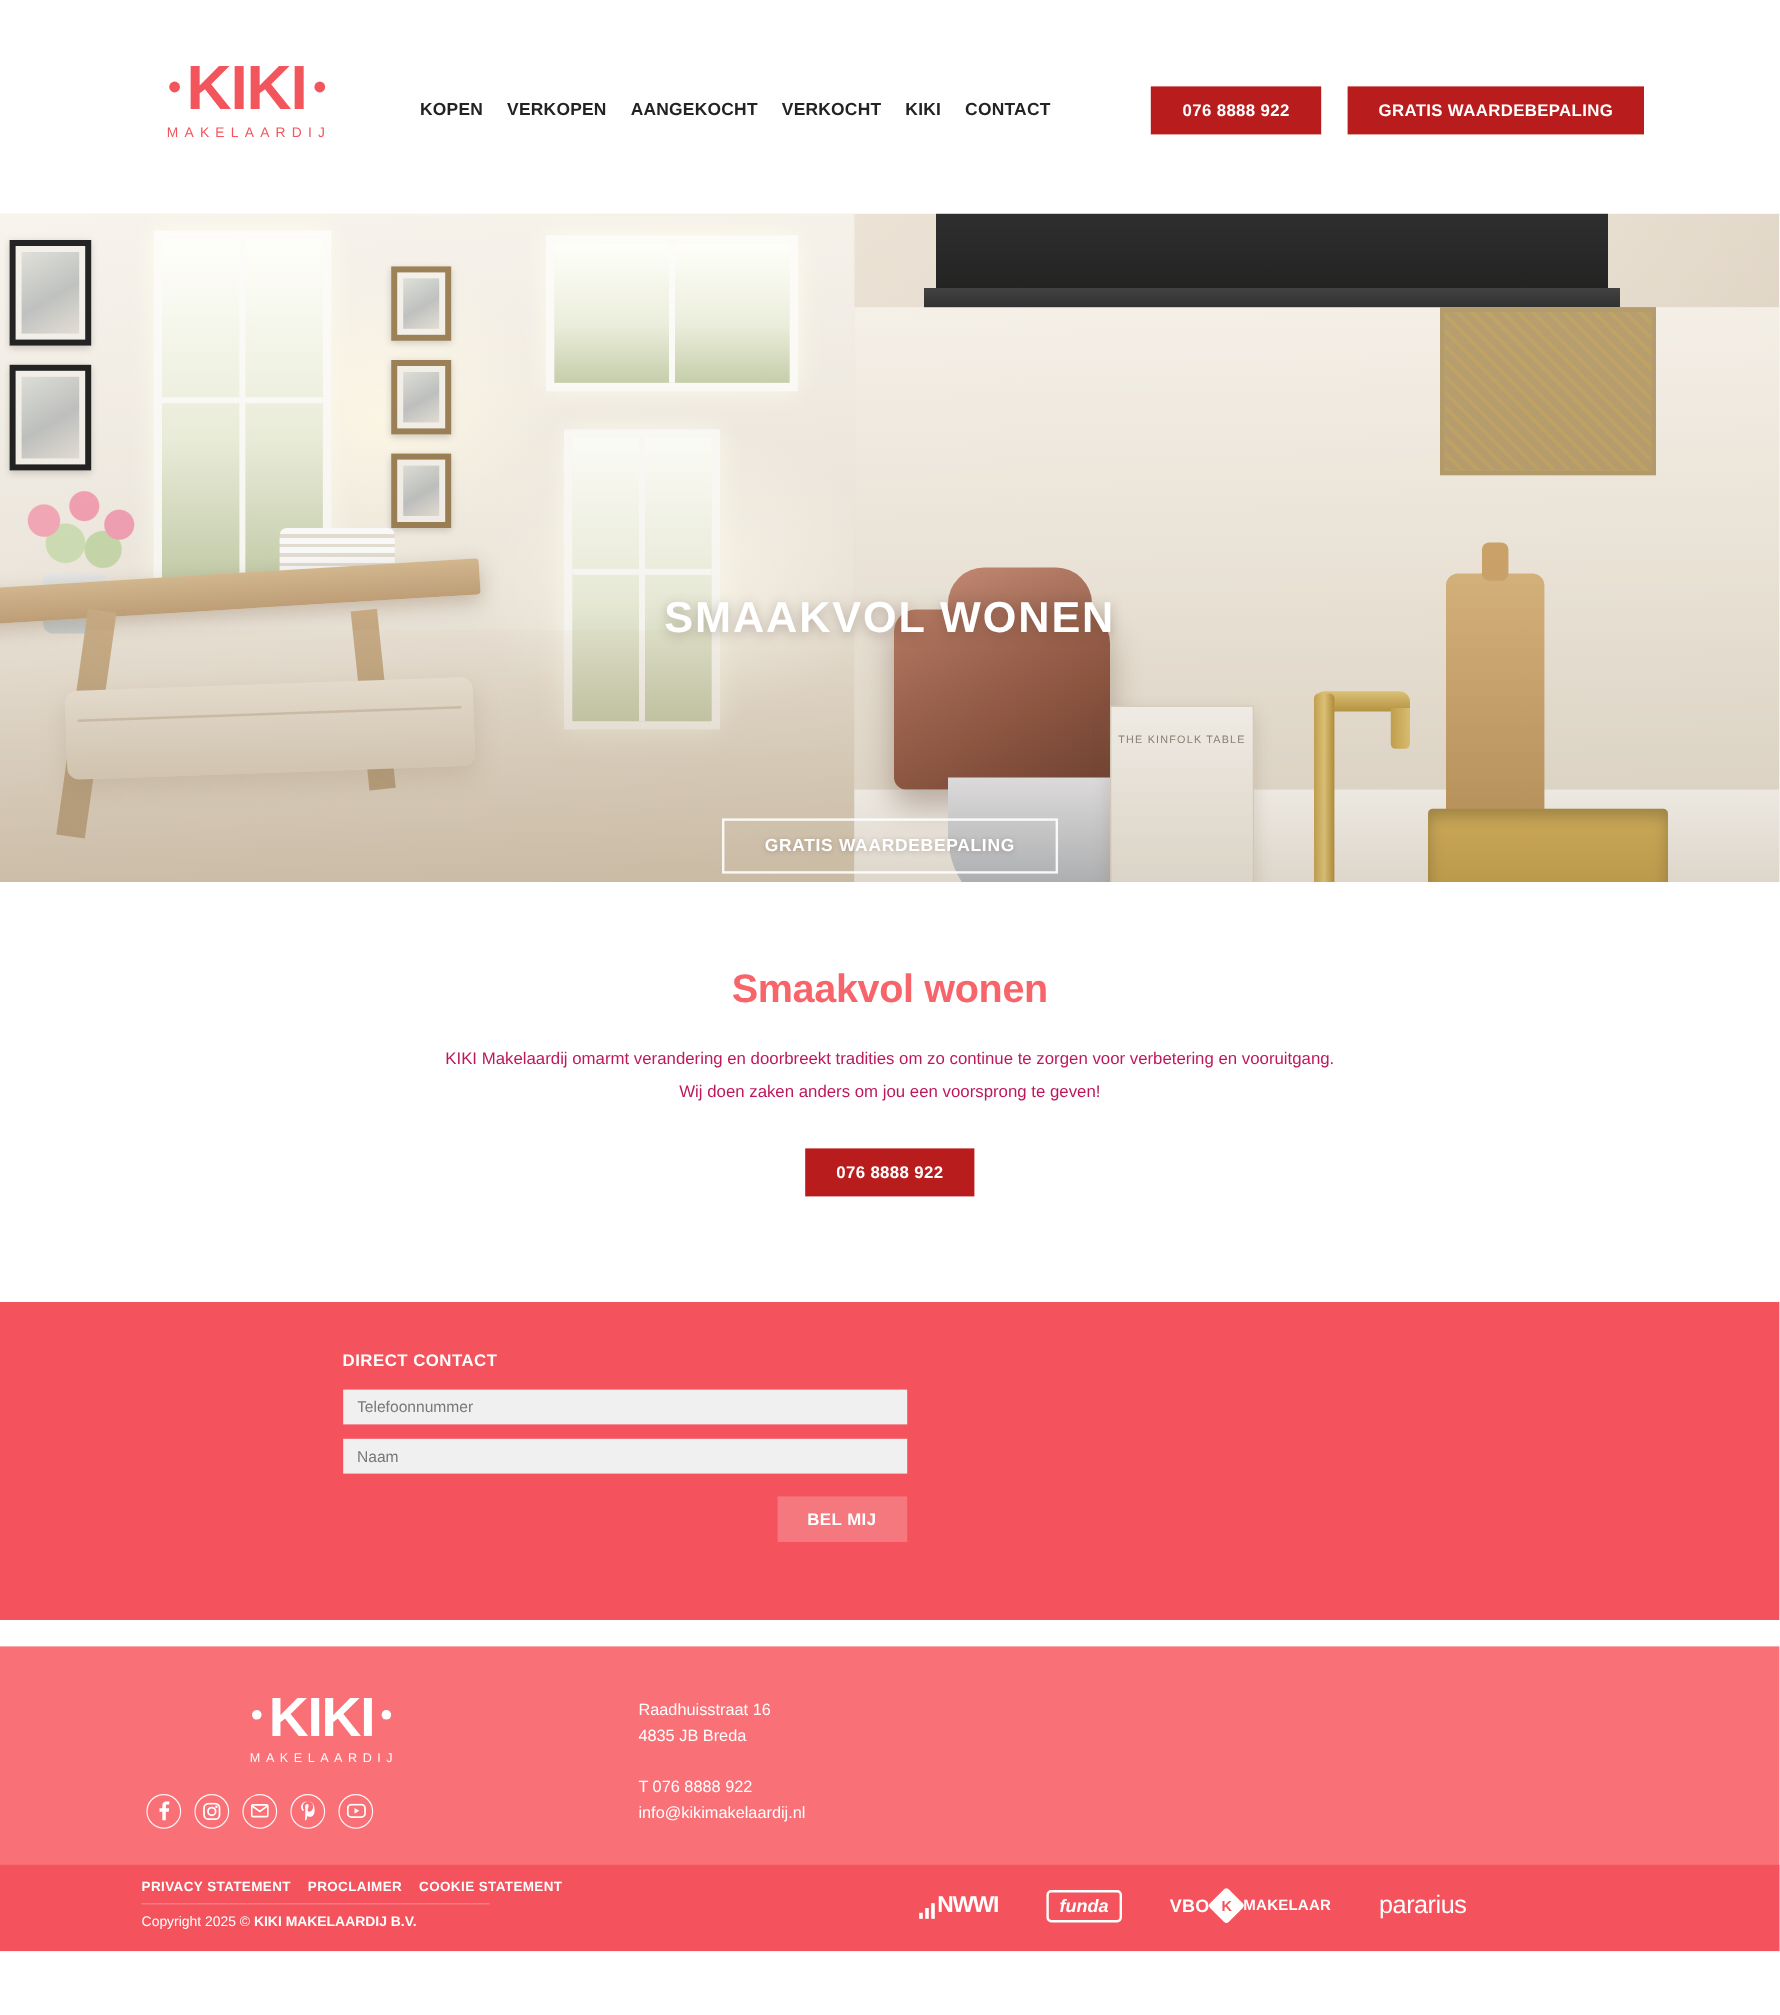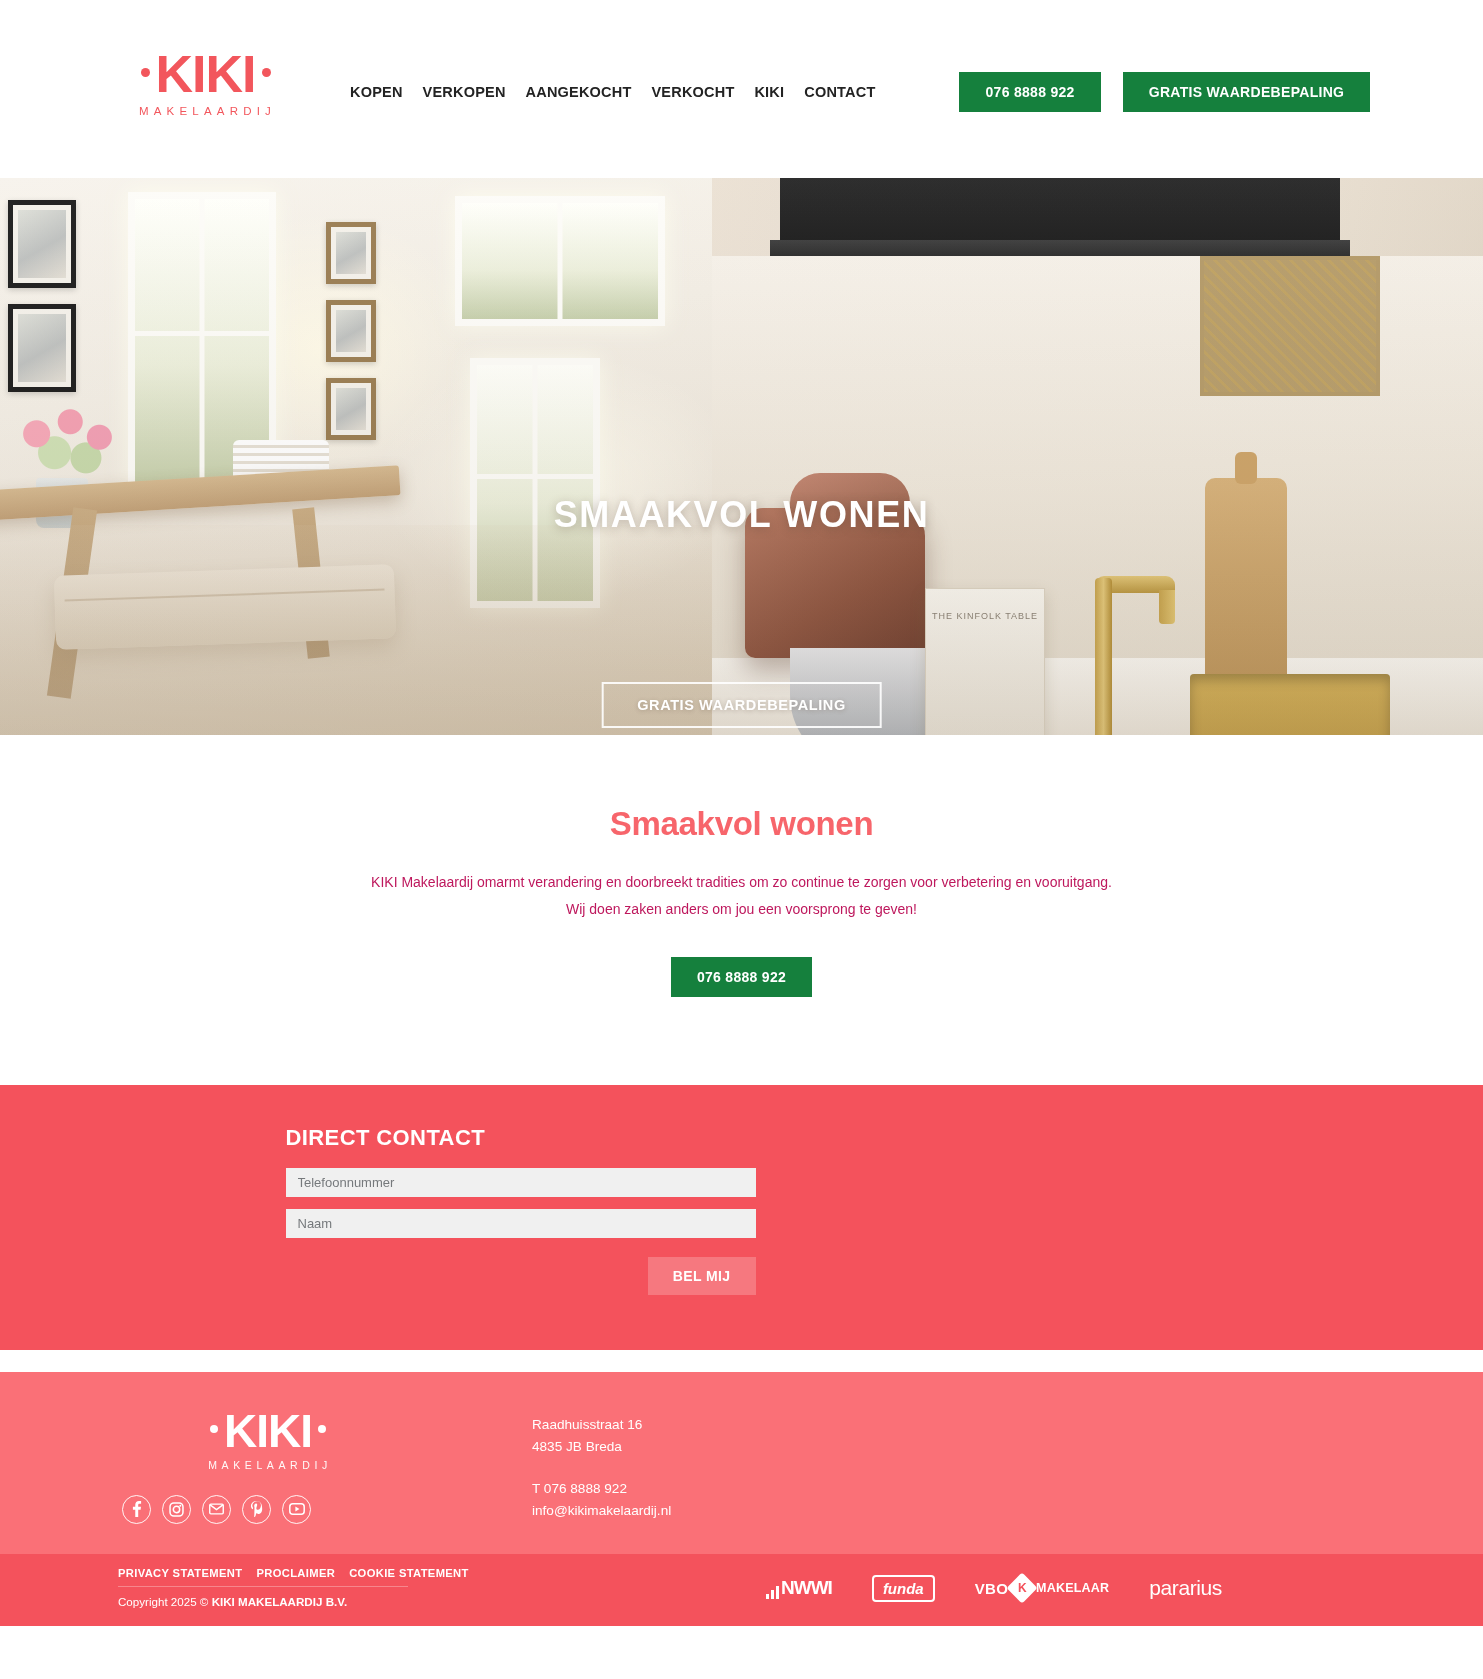--- a/index.html
+++ b/index.html
@@ -74,21 +74,21 @@
     white-space: nowrap;
     cursor: pointer;
   }
   .header-actions {
     display: flex;
     align-items: center;
     gap: 22px;
     margin-left: 36px;
   }
   .btn-pill {
-    background: #15803d;
+    background: #b91c1c;
     color: #ffffff;
     border: none;
     font-family: "Liberation Sans", sans-serif;
     font-size: 14px;
     font-weight: 700;
     letter-spacing: 0.3px;
     padding: 12px 26px;
     cursor: pointer;
     white-space: nowrap;
     text-align: right;
@@ -345,21 +345,21 @@
 
   
   .contact {
     background:#F4525C;
     padding: 40px 0 0;
     height: 265px;
   }
   .contact-inner { width: 940px; margin: 0 auto; padding-left: 6px;}
   .contact-title {
     color:#ffffff;
-    font-size: 22px;
+    font-size: 14px;
     font-weight: 700;
     letter-spacing: 0.4px;
     margin-bottom: 17px;
     padding-left: 8px;
   }
   .field {
     display:block;
     width: 470px;
     height: 29px;
     background: #F0F0F0;

